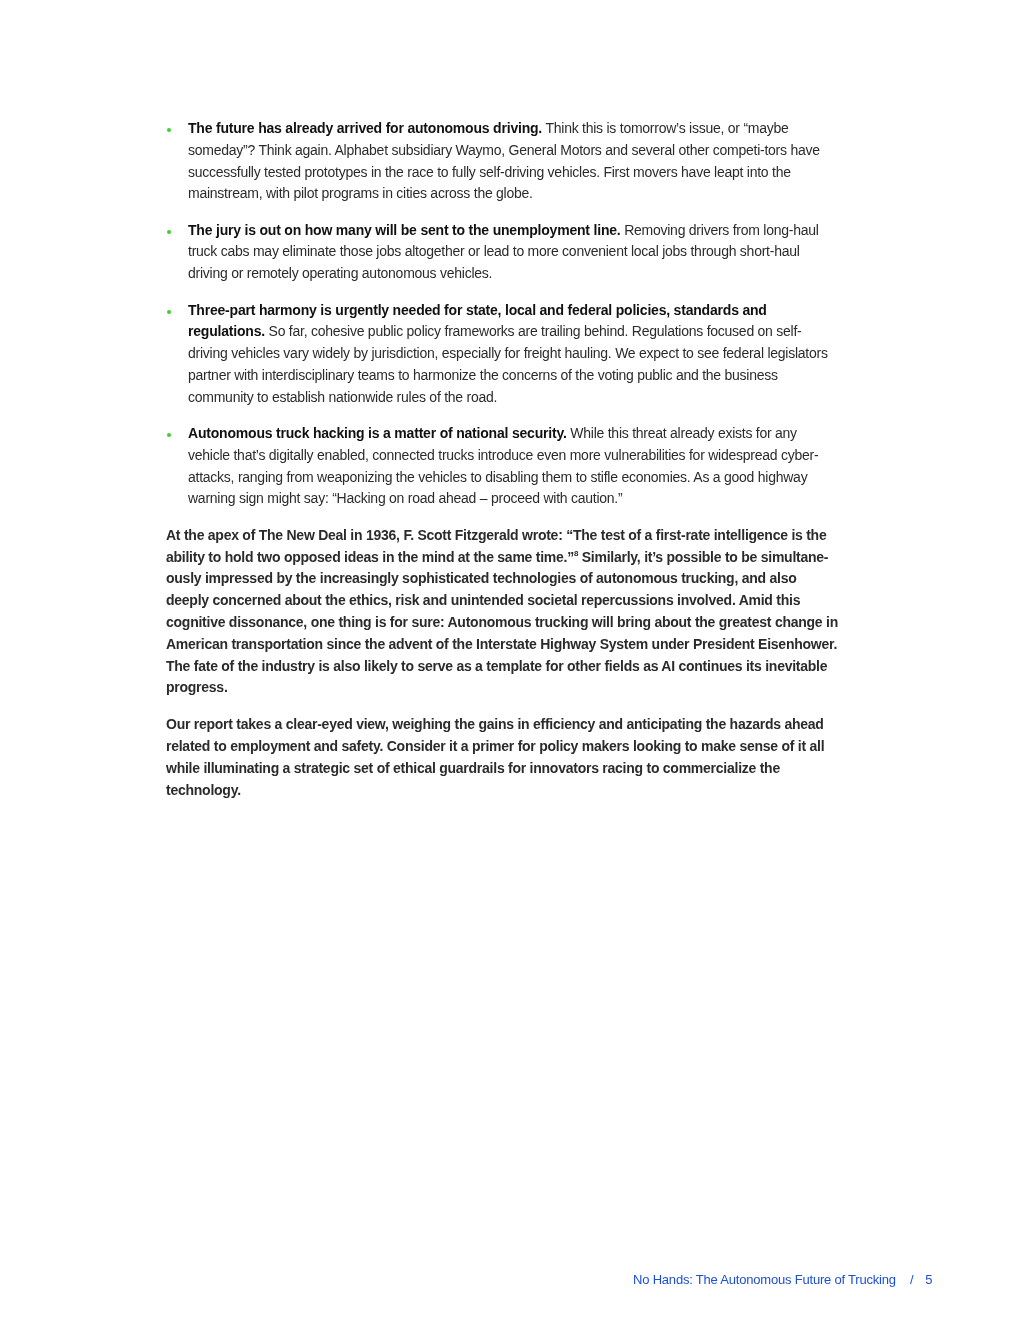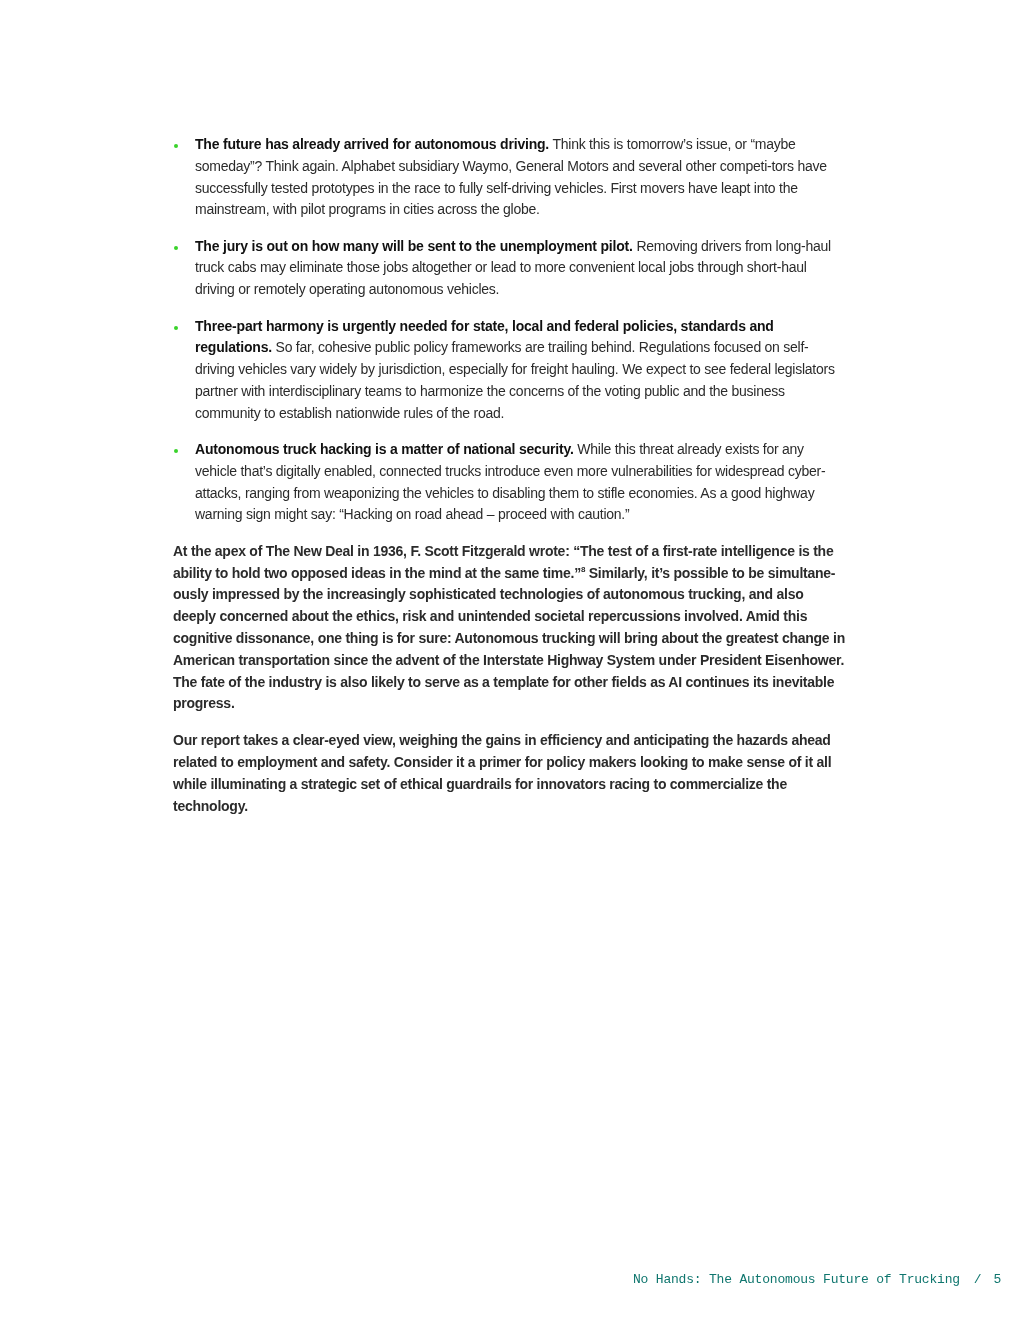--- a/index.html
+++ b/index.html
@@ -2,52 +2,52 @@
 <html><head>
   <meta charset="utf-8">
   <style>
     html, body { margin: 0; padding: 0; background: #ffffff; }
     body {
       width: 1020px; height: 1320px; position: relative; overflow: hidden;
       font-family: "Liberation Sans", sans-serif;
       color: #2b2b2b;
     }
     .content {
-      position: absolute; left: 173px; top: 118px; width: 672px;
-      font-size: 14px; line-height: 21.8px; letter-spacing: -0.25px; margin-top: 16px;
+      position: absolute; left: 166px; top: 118px; width: 672px;
+      font-size: 14px; line-height: 21.8px; letter-spacing: -0.25px;
     }
     ul.bullets { list-style: none; margin: 0; padding: 0; }
     ul.bullets li {
       position: relative; padding-left: 22px; margin-bottom: 14.5px;
     }
     .bullet-dot {
       position: absolute; left: 1px; top: 10px; width: 4px; height: 4px;
       border-radius: 50%; background: #39d32b;
     }
     .lead { font-weight: bold; color: #111111; letter-spacing: -0.2px; }
     p.para { margin: 0 0 15px 0; font-weight: bold; }
     .sup { font-size: 8px; vertical-align: super; line-height: 0; }
     .footer {
       position: absolute; top: 1272px; left: 633px;
-      font-size: 13px; color: #0f766e; letter-spacing: -0.2px; white-space: nowrap; font-family: Liberation Mono, monospace;
+      font-size: 13px; color: #1d4ed8; letter-spacing: -0.2px; white-space: nowrap;
     }
     .footer .sep { margin: 0 12px 0 14px; }
   </style>
 </head>
 <body>
 
 <div class="content">
   <ul class="bullets">
     <li>
       <span class="bullet-dot"></span>
       <span class="lead">The future has already arrived for autonomous driving.</span><span> Think this is tomorrow’s issue, or “maybe someday”? Think again. Alphabet subsidiary Waymo, General Motors and several other competi-tors have successfully tested prototypes in the race to fully self-driving vehicles. First movers have leapt into the mainstream, with pilot programs in cities across the globe.</span>
     </li>
     <li>
       <span class="bullet-dot"></span>
-      <span class="lead">The jury is out on how many will be sent to the unemployment pilot.</span><span> Removing drivers from long-haul truck cabs may eliminate those jobs altogether or lead to more convenient local jobs through short-haul driving or remotely operating autonomous vehicles.</span>
+      <span class="lead">The jury is out on how many will be sent to the unemployment line.</span><span> Removing drivers from long-haul truck cabs may eliminate those jobs altogether or lead to more convenient local jobs through short-haul driving or remotely operating autonomous vehicles.</span>
     </li>
     <li>
       <span class="bullet-dot"></span>
       <span class="lead">Three-part harmony is urgently needed for state, local and federal policies, standards and regulations.</span><span> So far, cohesive public policy frameworks are trailing behind. Regulations focused on self-driving vehicles vary widely by jurisdiction, especially for freight hauling. We expect to see federal legislators partner with interdisciplinary teams to harmonize the concerns of the voting public and the business community to establish nationwide rules of the road.</span>
     </li>
     <li>
       <span class="bullet-dot"></span>
       <span class="lead">Autonomous truck hacking is a matter of national security.</span><span> While this threat already exists for any vehicle that’s digitally enabled, connected trucks introduce even more vulnerabilities for widespread cyber-attacks, ranging from weaponizing the vehicles to disabling them to stifle economies. As a good highway warning sign might say: “Hacking on road ahead – proceed with caution.”</span>
     </li>
   </ul>

